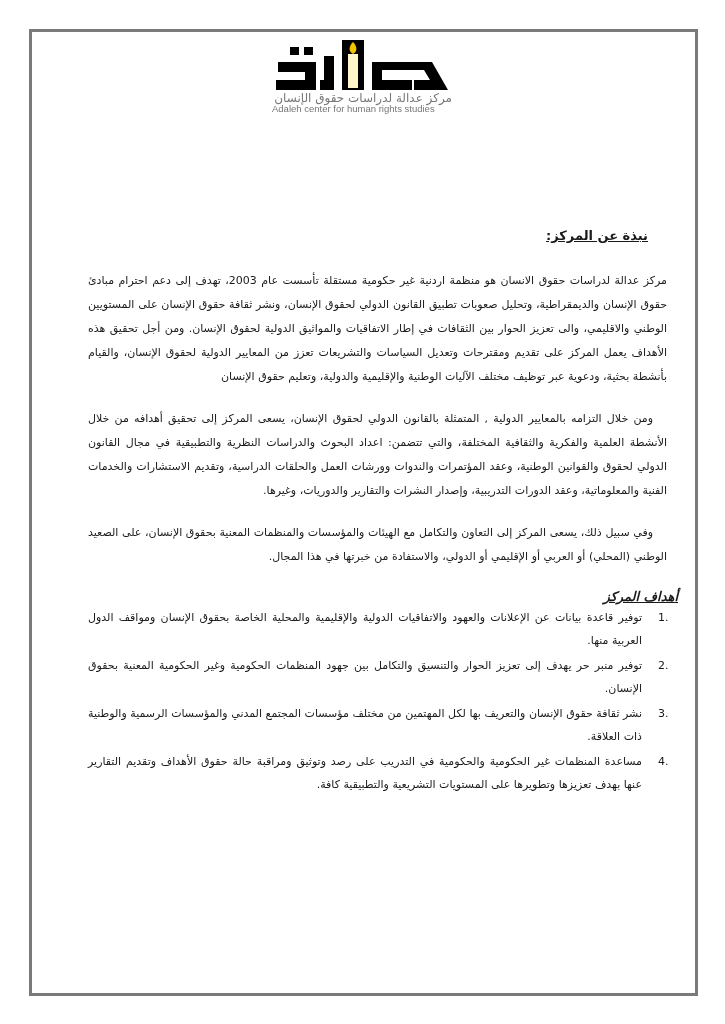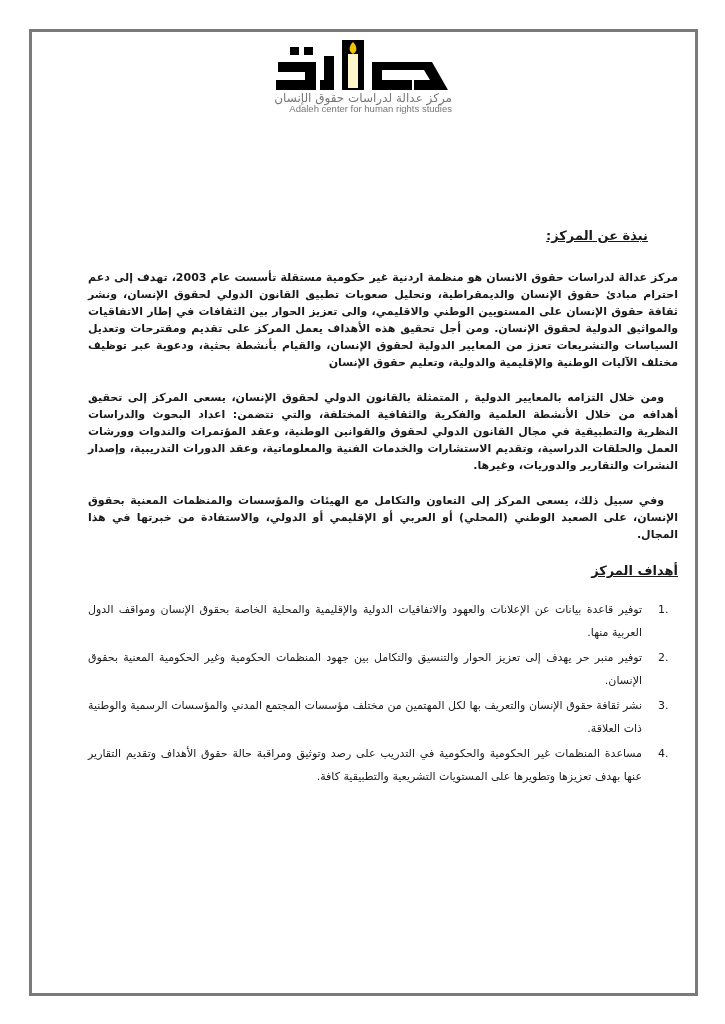--- a/index.html
+++ b/index.html
@@ -9,35 +9,35 @@
     border: 3px solid #7a7a7a; background: #ffffff;
   }
   .logo { position: absolute; left: 272px; top: 40px; width: 190px; height: 80px; }
   .logo svg { position: absolute; left: 0; top: 0; }
   .logo-ar {
     position: absolute; left: 0; top: 51px; width: 180px; 
     font-family: "DejaVu Sans", sans-serif; font-size: 12px; color: #777; direction: rtl;
     letter-spacing: 0.5px;
   }
   .logo-en {
-    position: absolute; left: 0; top: 63px; width: 180px; text-align: right;
+    position: absolute; left: 0; top: 63px; width: 180px; text-align: left;
     font-family: "Liberation Sans", sans-serif; font-size: 9.5px; color: #777;
   }
   .content {
     position: absolute; left: 88px; top: 226px; width: 590px;
     direction: rtl; text-align: justify;
     font-family: "DejaVu Sans", sans-serif; font-size: 11px; color: #1a1a1a;
   }
   .heading {
     font-weight: bold; text-decoration: underline; font-size: 13px;
     margin: 0 0 0 0; padding-right: 28px; line-height: 20px;
   }
   .heading.h1 { margin-bottom: 23px; padding-right: 30px; }
-  .heading.h2 { margin-top: 18px; margin-bottom: 18px; padding-right: 0; }
-  .para { margin: 0 0 18px 0; line-height: 17px; text-align-last: right; font-weight: bold; }
+  .heading.h2 { margin-top: 18px; padding-right: 0; font-style: italic; }
+  .para { margin: 0 11px 18px 0; line-height: 24px; text-align-last: right; }
   .para.indent { text-indent: 14px; }
   ol.goals { list-style: none; margin: 0; padding: 0; }
   ol.goals li { position: relative; padding-right: 36px; line-height: 22.5px; margin-bottom: 3px; }
   ol.goals li .num {
     position: absolute; right: 0; top: 0; width: 20px; text-align: left;
     direction: ltr;
   }
   ol.goals li .txt { display: block; text-align: justify; text-align-last: right; }
 </style>
 </head>

